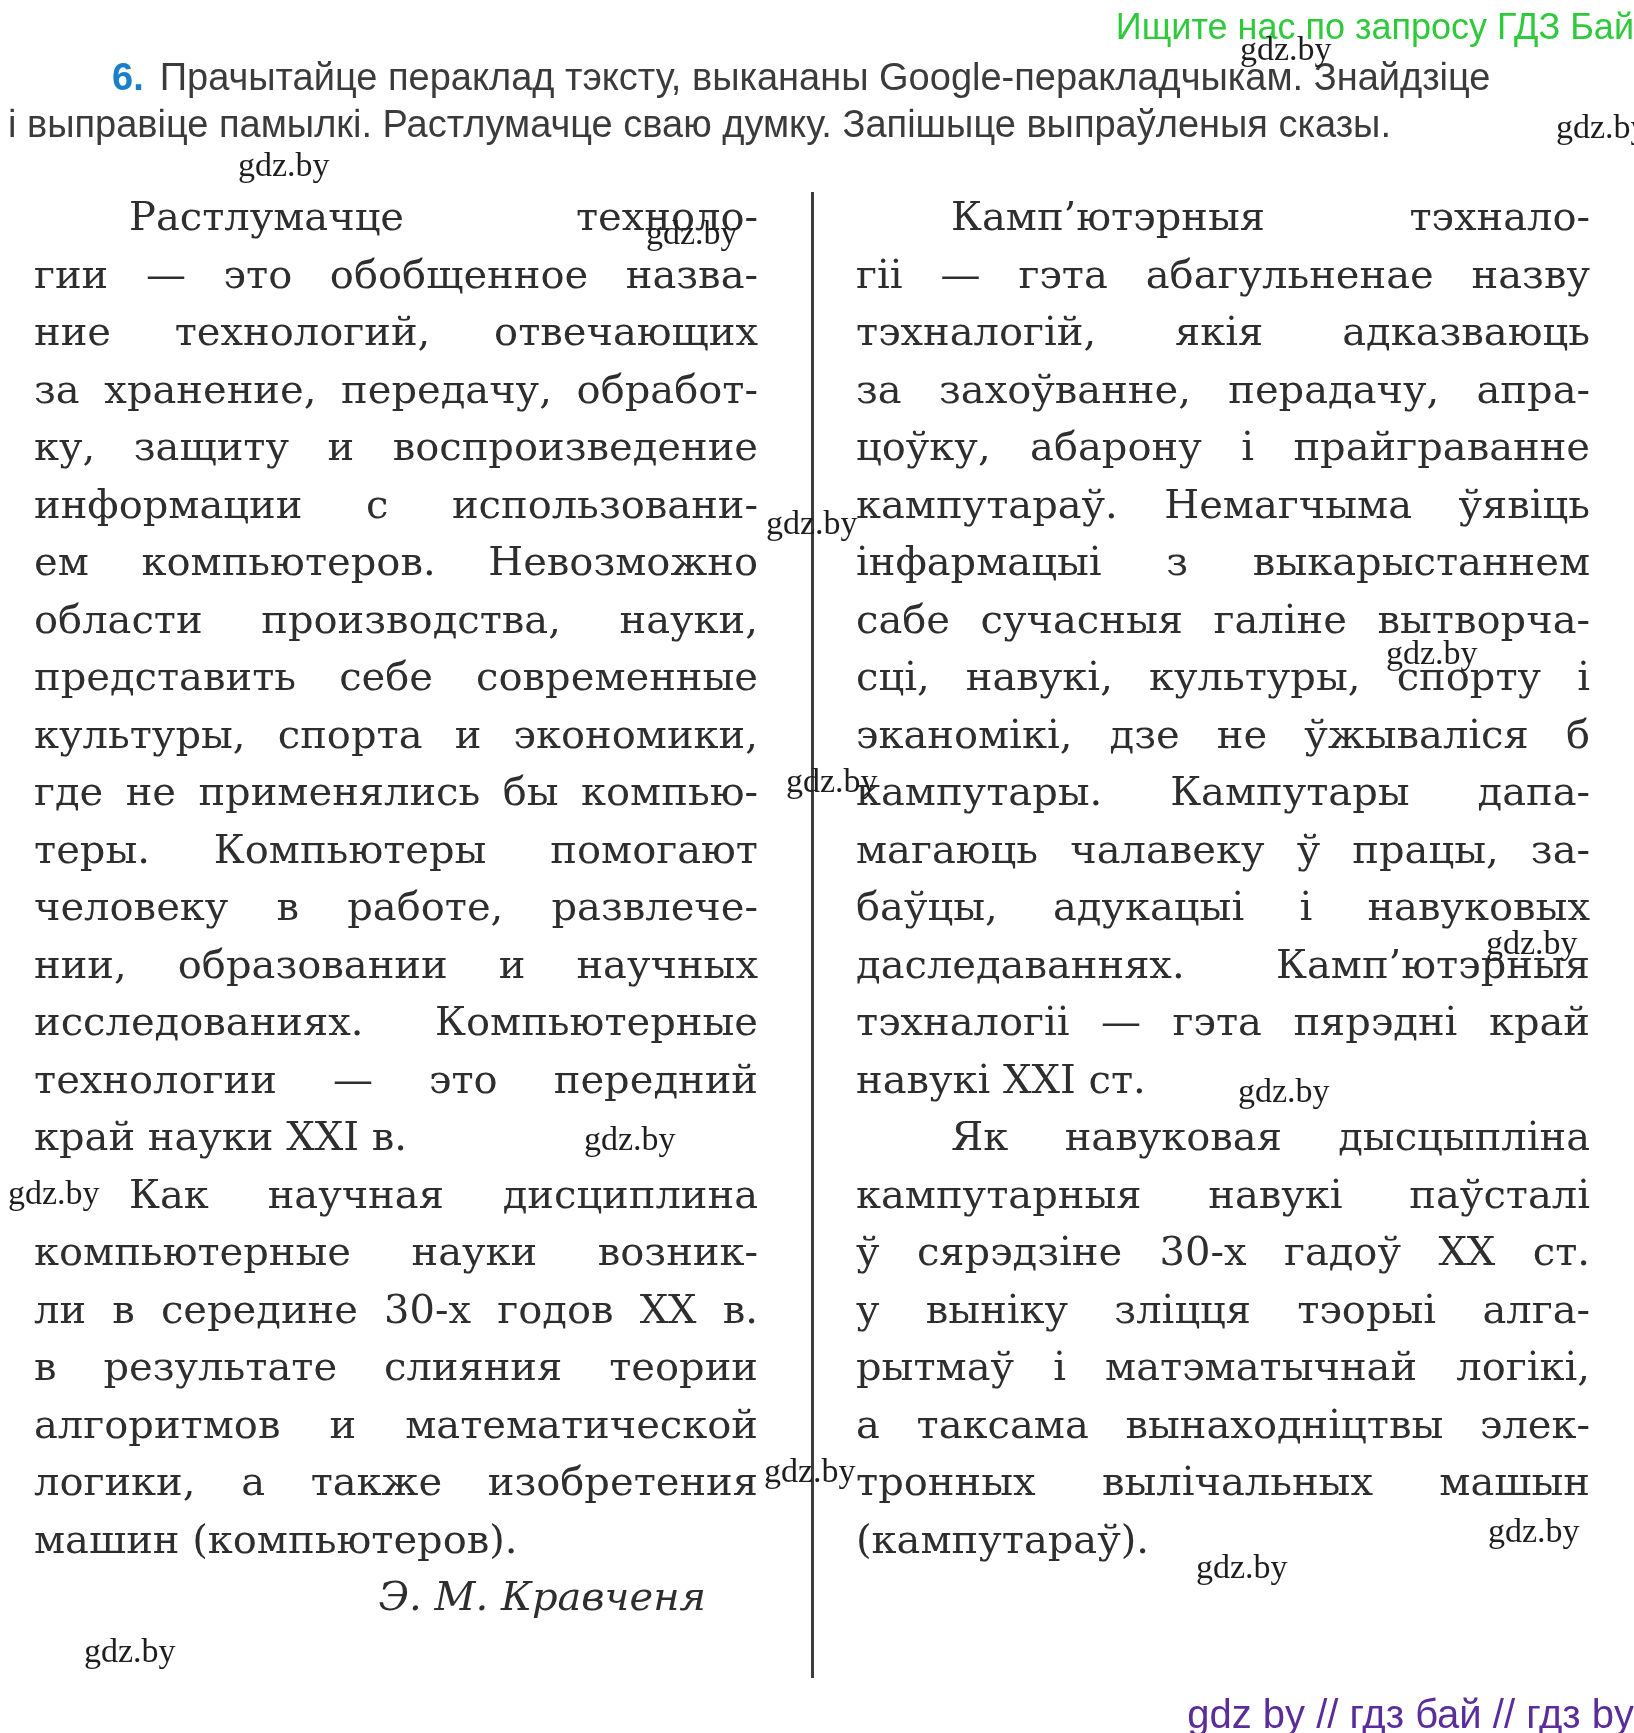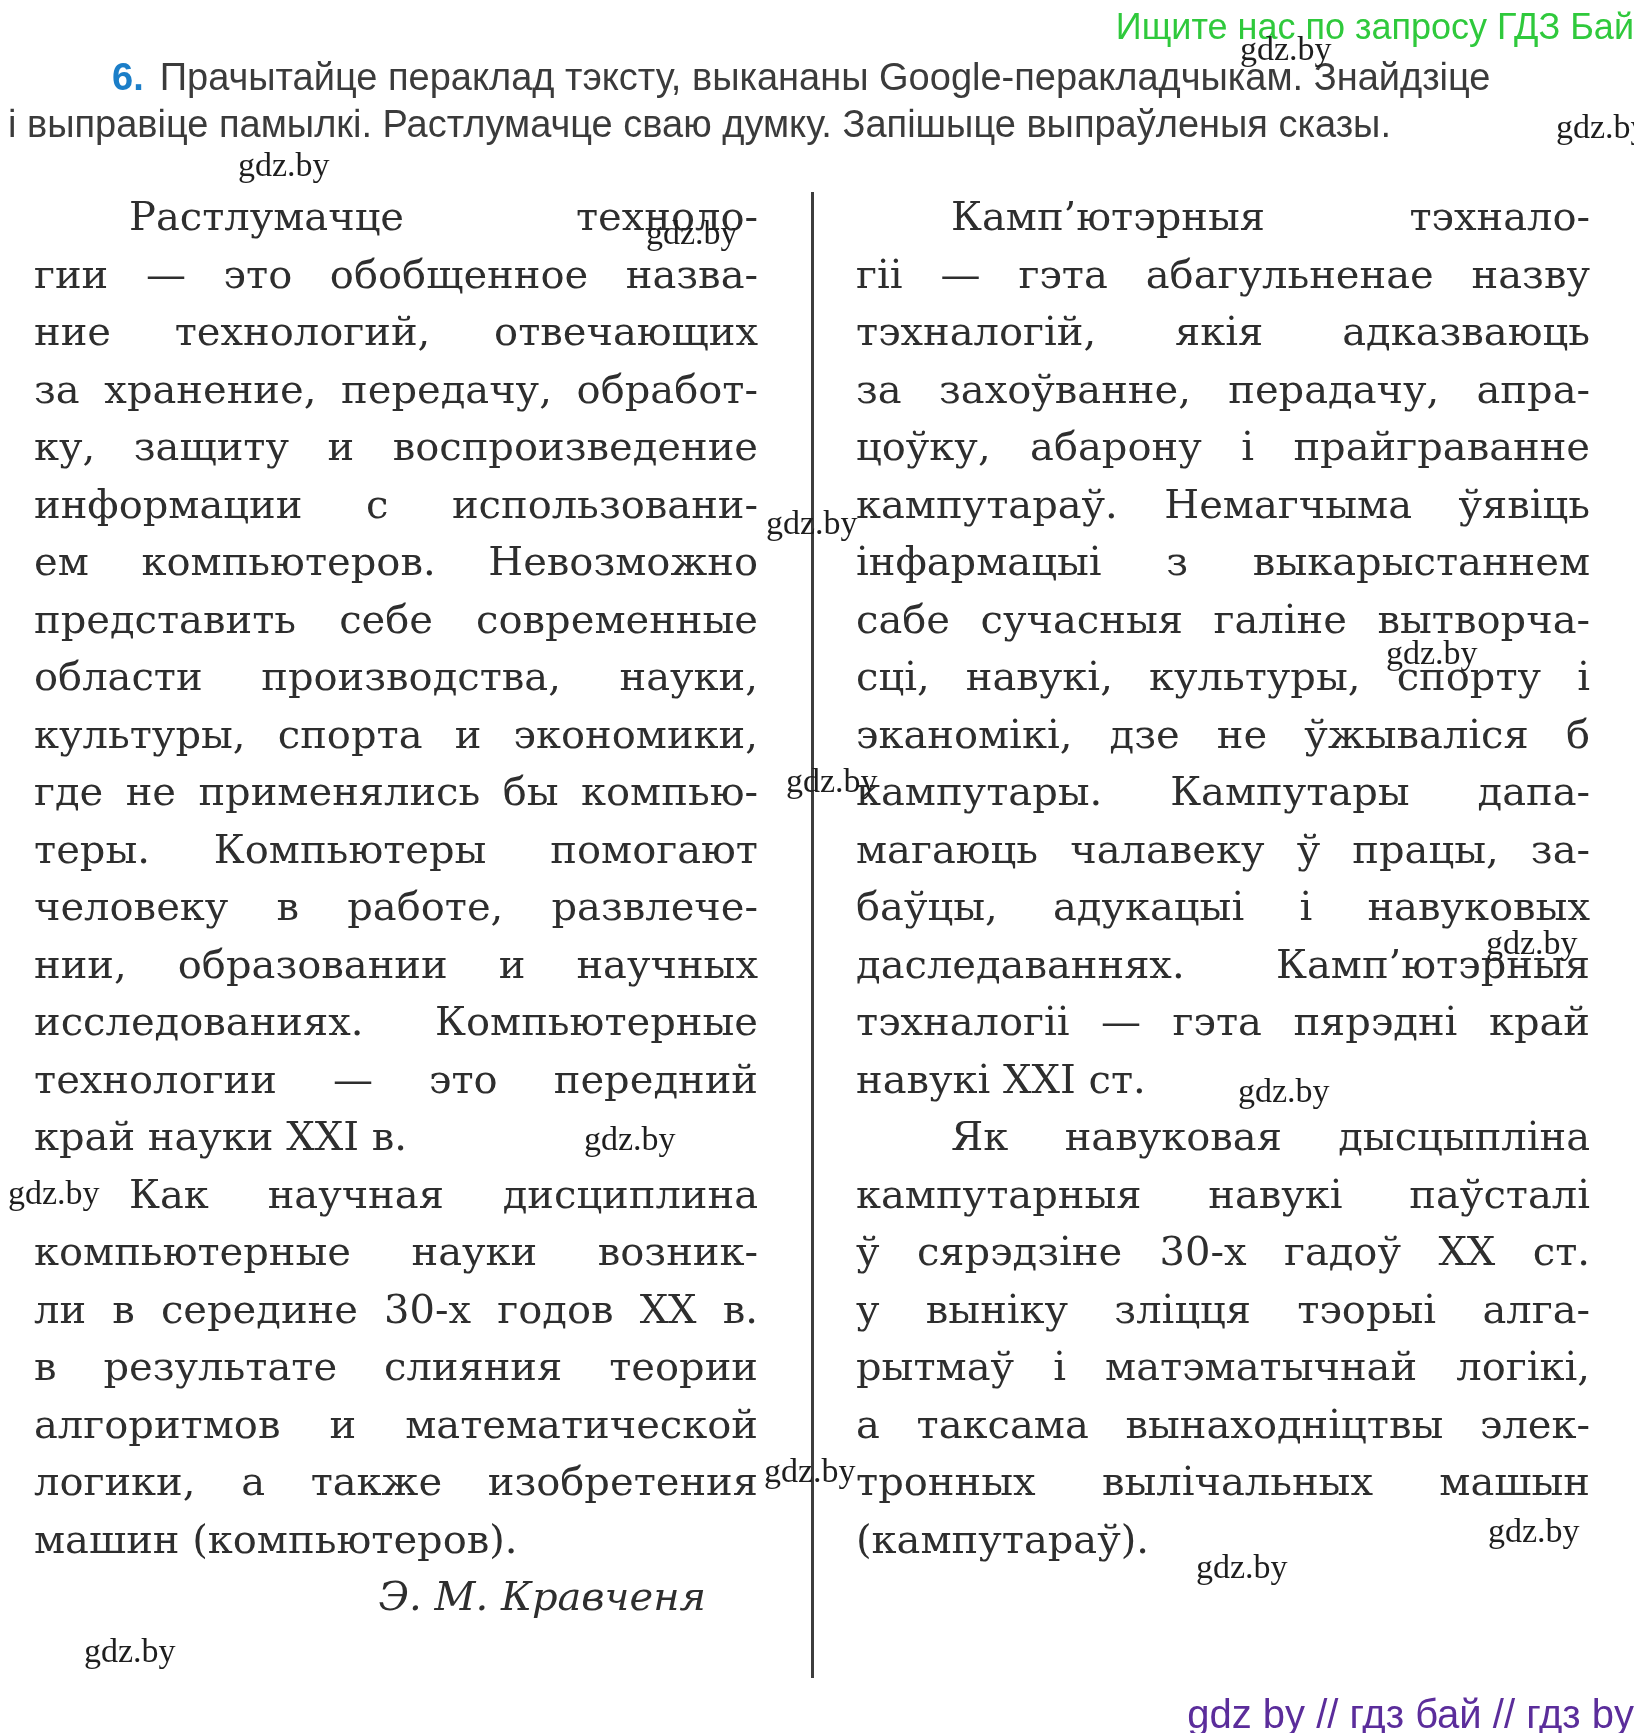--- a/index.html
+++ b/index.html
@@ -81,22 +81,22 @@
   </div>
 
   <div class="column left" id="col-left">
       <div class="bodyline indent">Растлумачце техноло-</div>
       <div class="bodyline">гии — это обобщенное назва-</div>
       <div class="bodyline">ние технологий, отвечающих</div>
       <div class="bodyline">за хранение, передачу, обработ-</div>
       <div class="bodyline">ку, защиту и воспроизведение</div>
       <div class="bodyline">информации с использовани-</div>
       <div class="bodyline">ем компьютеров. Невозможно</div>
+      <div class="bodyline">области производства, науки,</div>
       <div class="bodyline">представить себе современные</div>
-      <div class="bodyline">области производства, науки,</div>
       <div class="bodyline">культуры, спорта и экономики,</div>
       <div class="bodyline">где не применялись бы компью-</div>
       <div class="bodyline">теры. Компьютеры помогают</div>
       <div class="bodyline">человеку в работе, развлече-</div>
       <div class="bodyline">нии, образовании и научных</div>
       <div class="bodyline">исследованиях. Компьютерные</div>
       <div class="bodyline">технологии — это передний</div>
       <div class="bodyline lastline">край науки XXI в.</div>
       <div class="bodyline indent">Как научная дисциплина</div>
       <div class="bodyline">компьютерные науки возник-</div>

